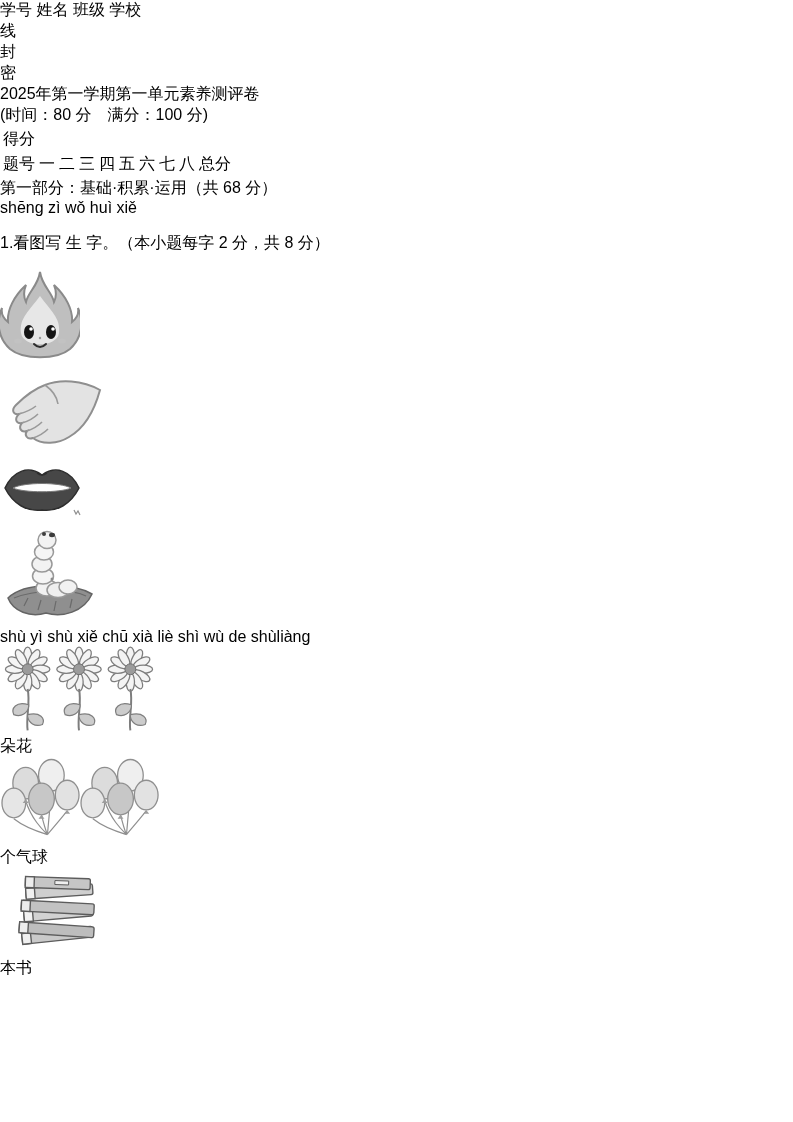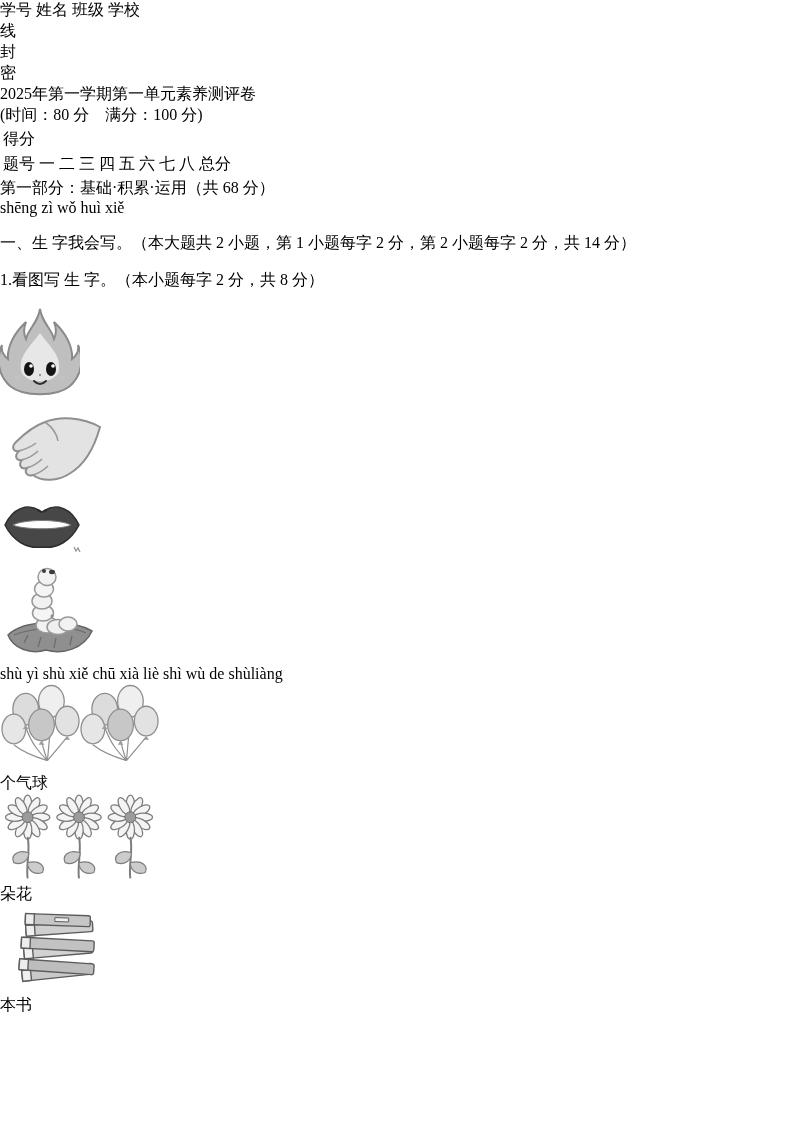--- a/index.html
+++ b/index.html
@@ -1,17 +1,17 @@
 <!DOCTYPE html>
 <html><head>
 <meta charset="utf-8">
 <style>
   html,body{margin:0;padding:0;background:#ffffff;}
   .page{position:relative;width:768px;height:1122px;background:#fff;overflow:hidden;
-        font-family:Liberation Serif, serif;color:#000;}
+        font-family:Liberation Sans, sans-serif;color:#000;}
 
   
   .seal-dotted{position:absolute;left:46px;top:50px;width:8px;height:992px;
 [O    background:repeating-linear-gradient(180deg,#6f6f6f 0 4.5px,#ffffff 4.5px 9px);}
   .sline{position:absolute;left:32px;width:2px;background:#1c1c1c;}
   .sl1{top:66px;height:120px;} .sl2{top:298px;height:122px;} .sl3{top:578px;height:72px;}
   .sl4{top:744px;height:52px;} .sl5{top:833px;height:74px;}
   .slabel{position:absolute;width:60px;height:20px;left:-10px;text-align:center;
     transform:rotate(-90deg);font-size:17px;font-weight:700;letter-spacing:6px;white-space:nowrap;}
   .slab1{top:220px;} .slab2{top:452px;} .slab3{top:680px;} .slab4{top:928px;}
@@ -108,21 +108,20 @@
         <td>七</td>
         <td>八</td>
         <td>总分</td>
       </tr>
     </tbody>
       </table>
 
     <div class="part-heading">第一部分：基础·积累·运用（共 68 分）</div>
 
     <div class="pinyin py-s1">shēng zì wǒ huì xiě</div>
-    <p class="qline"><span class="qtitle">一、生 字我会写。</span><span>（本大题共 2 小题，第 1 小题每字 2 分，第 2 小题每字 2 分，共 14 分）</span></p>
 
     <p class="qline sub"><span class="qtitle">1.看图写 生 字。</span><span>（本小题每字 2 分，共 8 分）</span></p>
 
     <div class="img-row">
       <div class="img-col ic1">
         <svg class="pic" viewBox="0 0 80 100" width="80" height="100">
           <path d="M40 2 C42 16 52 22 54 32 C57 26 56 20 54 15 C66 26 73 40 72 52 C77 48 79 43 78 38 C84 52 82 68 70 79 C57 90 23 90 10 79 C-2 68 -4 52 2 38 C1 43 3 48 8 52 C7 40 14 26 26 15 C24 20 23 26 26 32 C28 22 38 16 40 2 Z" fill="#bfbfbf" stroke="#8a8a8a" stroke-width="2"></path>
           <path d="M40 26 C50 40 61 48 59 63 C57 78 23 78 21 63 C19 48 30 40 40 26 Z" fill="#e7e7e7"></path>
           <ellipse cx="29" cy="62" rx="5" ry="7" fill="#141414"></ellipse>
             <ellipse cx="51" cy="62" rx="5" ry="7" fill="#141414"></ellipse>
@@ -168,44 +167,20 @@
             <ellipse cx="52" cy="11" rx="3" ry="2.2" fill="#3c3c3c"></ellipse>
           <circle cx="52" cy="55" r="1.5" fill="#8a8a8a"></circle>
         </svg>
         <div class="tian"></div>
       </div>
     </div>
 
     <div class="pinyin py-sub">shù yì shù xiě chū xià liè shì wù de shùliàng</div>
 
     <div class="count-row">
-      <div class="count-col cc2">
-        <div class="pic-box">
-          <svg viewBox="0 0 166 86" width="164" height="86">
-            <defs>
-              <g id="bunch">
-                <path d="M-22 10 C-16 28 -6 38 0 44 M4 2 C2 20 1 34 0 44 M-34 28 C-24 36 -10 41 0 44 M-6 24 C-4 32 -2 39 0 44 M20 20 C12 30 5 38 0 44" stroke="#8f8f8f" stroke-width="1.2" fill="none"></path>
-                <ellipse cx="-22" cy="-8" rx="13" ry="16" fill="#dcdcdc" stroke="#8f8f8f" stroke-width="1.3"></ellipse>
-                <ellipse cx="4" cy="-16" rx="13" ry="16" fill="#efefef" stroke="#8f8f8f" stroke-width="1.3"></ellipse>
-                <ellipse cx="-34" cy="12" rx="12" ry="15" fill="#e6e6e6" stroke="#8f8f8f" stroke-width="1.3"></ellipse>
-                <ellipse cx="-6" cy="8" rx="13" ry="16" fill="#c7c7c7" stroke="#8f8f8f" stroke-width="1.3"></ellipse>
-                <ellipse cx="20" cy="4" rx="12" ry="15" fill="#e2e2e2" stroke="#8f8f8f" stroke-width="1.3"></ellipse>
-                <path d="M-22 8 l-3 4 l6 0 Z M-6 24 l-3 4 l6 0 Z M20 19 l-3 4 l6 0 Z" fill="#9d9d9d"></path>
-              </g>
-            </defs>
-            <use href="#bunch" x="48" y="34"></use>
-            <use href="#bunch" x="128" y="34"></use>
-          </svg>
-        </div>
-        <div class="unit-row ur2">
-          <div class="tian"></div>
-          <span class="unit-label">个气球</span>
-        </div>
-      </div>
-
       <div class="count-col cc1">
         <div class="pic-box">
           <svg viewBox="0 0 160 86" width="158" height="86">
             <defs>
               <g id="daisy">
                 <g fill="#f4f4f4" stroke="#7d7d7d" stroke-width="1.3">
                   <ellipse cx="0" cy="-13" rx="4.2" ry="9.5"></ellipse>
                   <ellipse cx="0" cy="-13" rx="4.2" ry="9.5" transform="rotate(30)"></ellipse>
                   <ellipse cx="0" cy="-13" rx="4.2" ry="9.5" transform="rotate(60)"></ellipse>
                   <ellipse cx="0" cy="-13" rx="4.2" ry="9.5" transform="rotate(90)"></ellipse>
@@ -228,20 +203,44 @@
             <use href="#daisy" x="80" y="23"></use>
             <use href="#daisy" x="132" y="23"></use>
           </svg>
         </div>
         <div class="unit-row ur1">
           <div class="tian"></div>
           <span class="unit-label">朵花</span>
         </div>
       </div>
 
+      <div class="count-col cc2">
+        <div class="pic-box">
+          <svg viewBox="0 0 166 86" width="164" height="86">
+            <defs>
+              <g id="bunch">
+                <path d="M-22 10 C-16 28 -6 38 0 44 M4 2 C2 20 1 34 0 44 M-34 28 C-24 36 -10 41 0 44 M-6 24 C-4 32 -2 39 0 44 M20 20 C12 30 5 38 0 44" stroke="#8f8f8f" stroke-width="1.2" fill="none"></path>
+                <ellipse cx="-22" cy="-8" rx="13" ry="16" fill="#dcdcdc" stroke="#8f8f8f" stroke-width="1.3"></ellipse>
+                <ellipse cx="4" cy="-16" rx="13" ry="16" fill="#efefef" stroke="#8f8f8f" stroke-width="1.3"></ellipse>
+                <ellipse cx="-34" cy="12" rx="12" ry="15" fill="#e6e6e6" stroke="#8f8f8f" stroke-width="1.3"></ellipse>
+                <ellipse cx="-6" cy="8" rx="13" ry="16" fill="#c7c7c7" stroke="#8f8f8f" stroke-width="1.3"></ellipse>
+                <ellipse cx="20" cy="4" rx="12" ry="15" fill="#e2e2e2" stroke="#8f8f8f" stroke-width="1.3"></ellipse>
+                <path d="M-22 8 l-3 4 l6 0 Z M-6 24 l-3 4 l6 0 Z M20 19 l-3 4 l6 0 Z" fill="#9d9d9d"></path>
+              </g>
+            </defs>
+            <use href="#bunch" x="48" y="34"></use>
+            <use href="#bunch" x="128" y="34"></use>
+          </svg>
+        </div>
+        <div class="unit-row ur2">
+          <div class="tian"></div>
+          <span class="unit-label">个气球</span>
+        </div>
+      </div>
+
       <div class="count-col cc3">
         <div class="pic-box">
           <svg viewBox="0 0 120 86" width="118" height="86">
             <g stroke="#5c5c5c" stroke-width="1.4">
               <g transform="translate(22,66) rotate(-6)">
                   <rect width="72" height="11" rx="2" fill="#c9c9c9"></rect>
                   <rect width="9" height="11" fill="#f0f0f0"></rect>
                 </g>
               <g transform="translate(20,54) rotate(4)">
                   <rect width="76" height="11" rx="2" fill="#bdbdbd"></rect>

